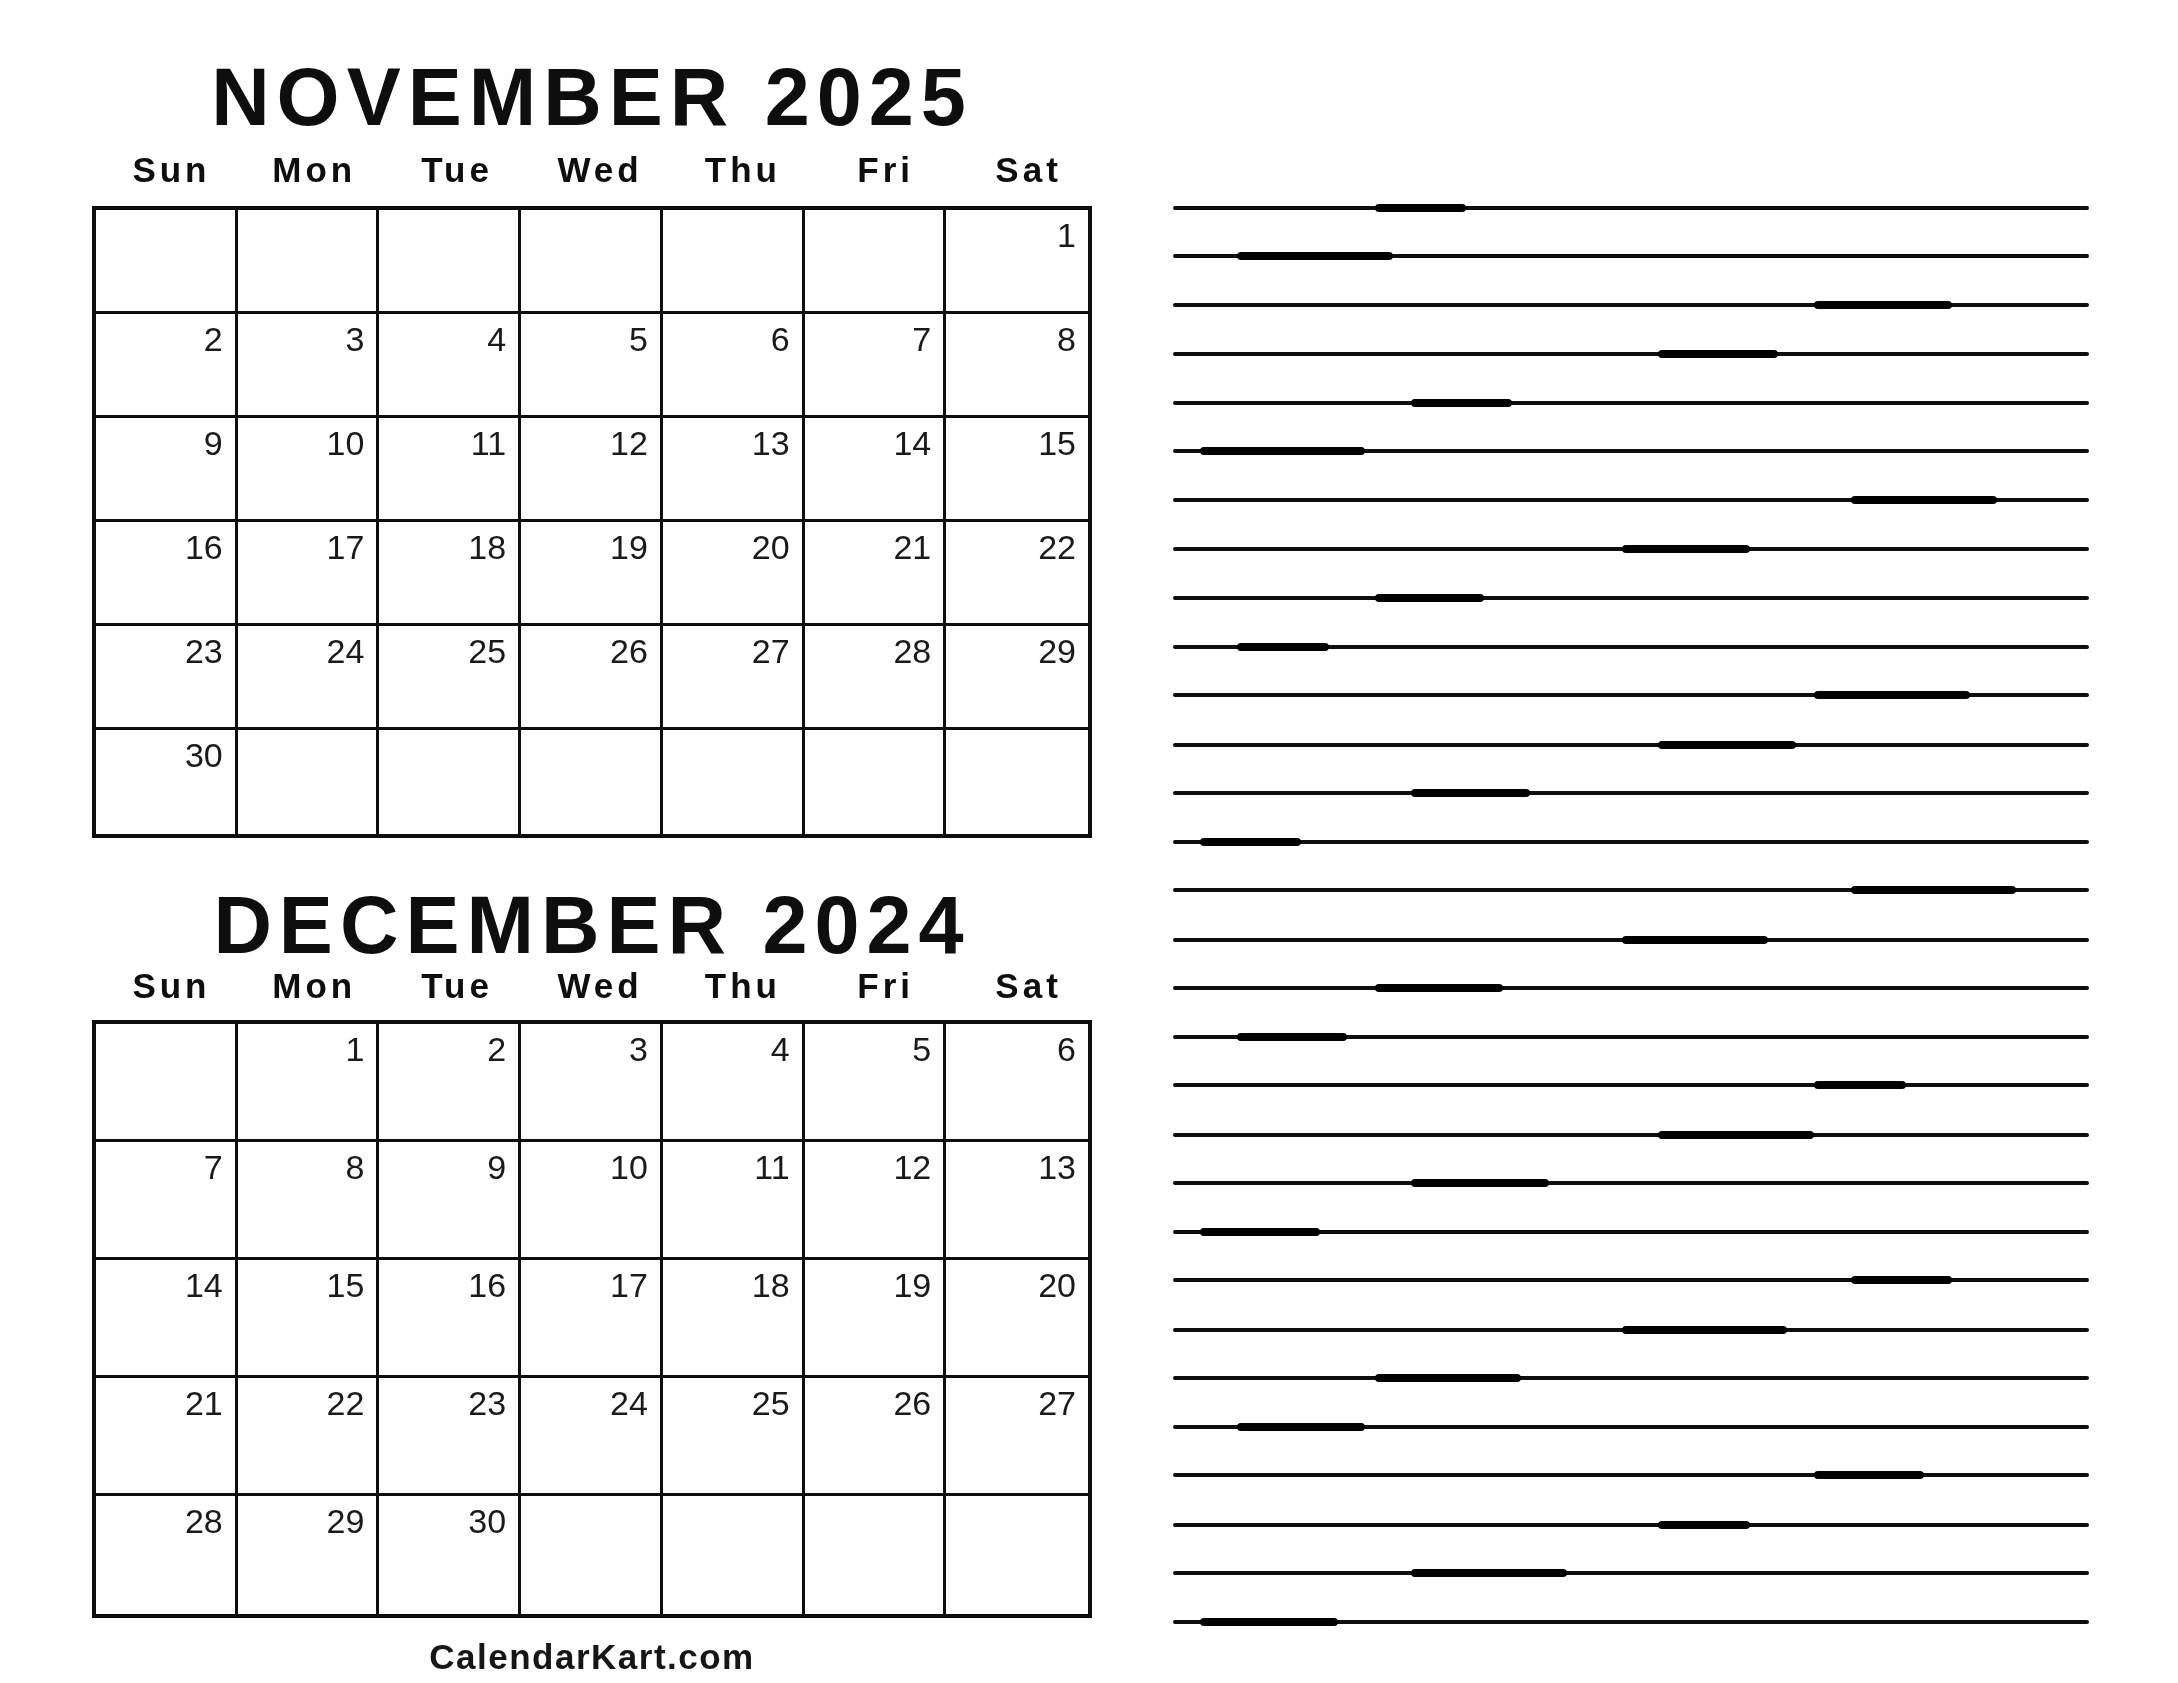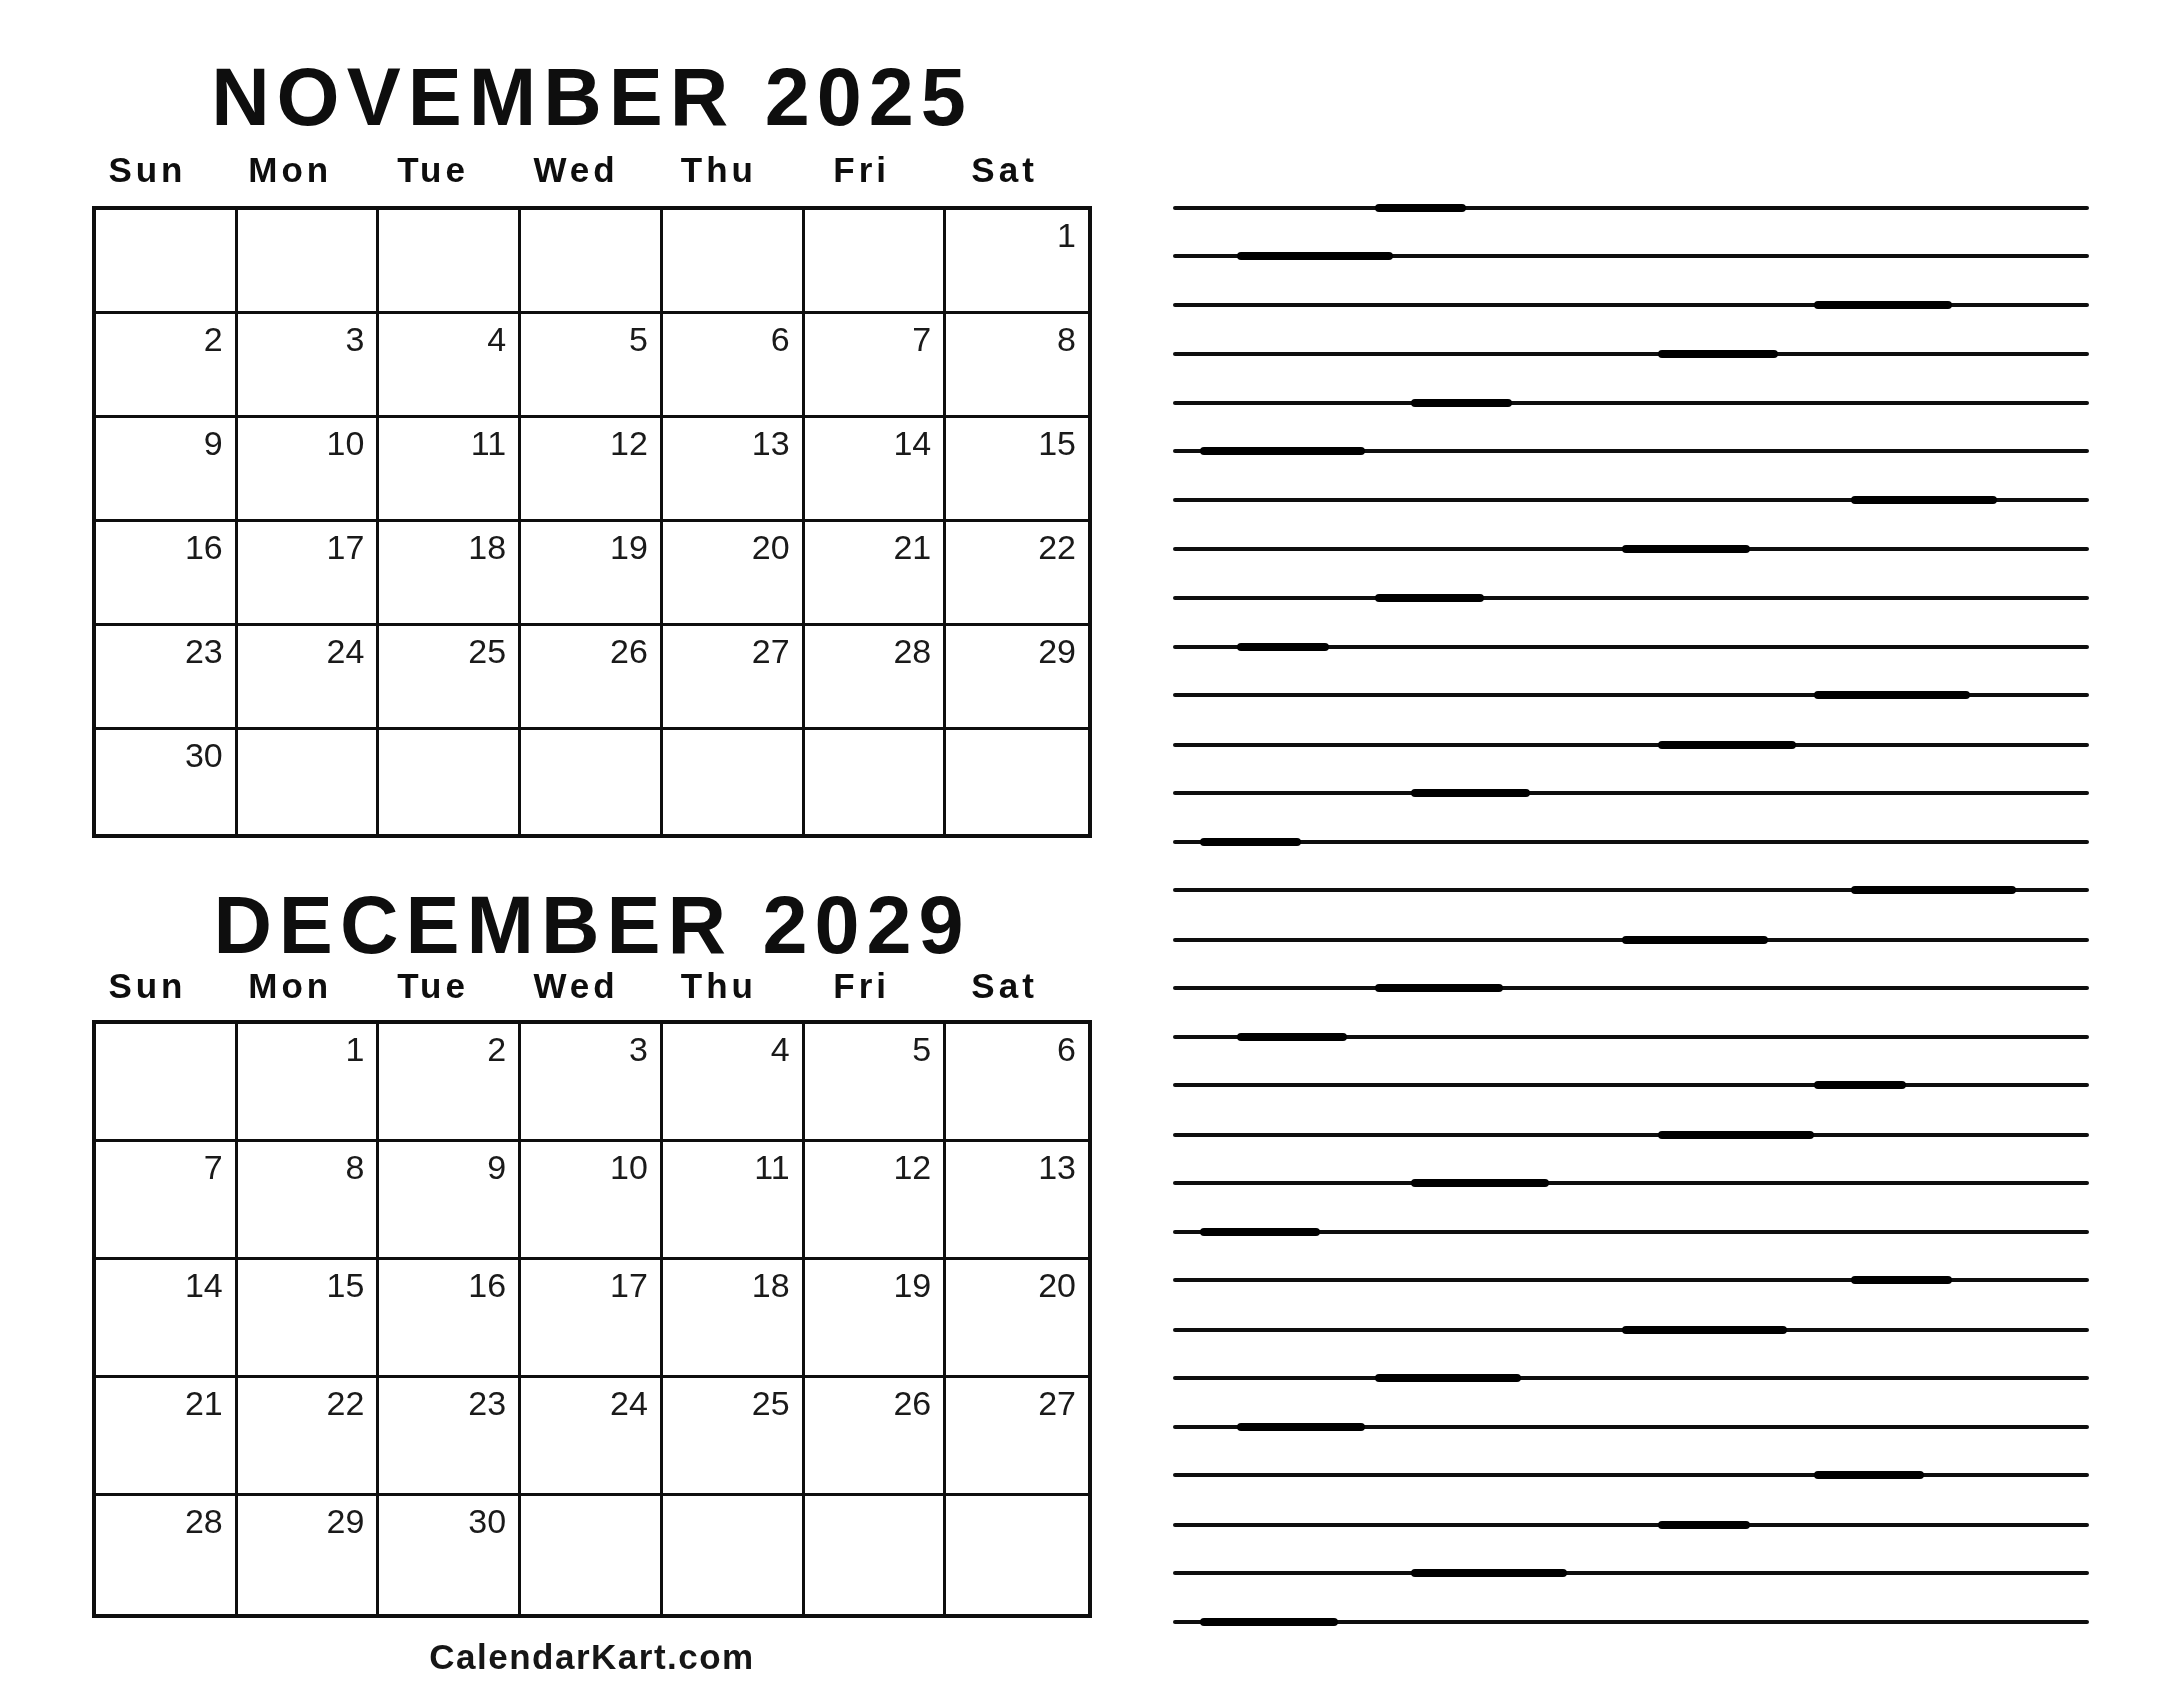--- a/index.html
+++ b/index.html
@@ -8,21 +8,21 @@
     font-family:"Liberation Sans","DejaVu Sans",sans-serif;color:#0e0e0e;overflow:hidden;
   }
   
   .cal-title{
     position:absolute;left:92px;width:1000px;margin:0;text-align:center;
     font-size:81px;font-weight:700;letter-spacing:7px;line-height:1;white-space:nowrap;
   }
   .cal-nov .cal-title{top:57px}
   .cal-dec .cal-title{top:885px}
   
-  .dow-row{position:absolute;left:76px;width:1000px;display:flex;}
+  .dow-row{position:absolute;left:100px;width:1000px;display:flex;}
   .cal-nov .dow-row{top:150px}
   .cal-dec .dow-row{top:966px}
   .dow-cell{flex:1;text-align:center;font-weight:700;font-size:35px;letter-spacing:4px;}
   
   .cal-grid{
     position:absolute;left:92px;width:1000px;box-sizing:border-box;
     display:grid;grid-template-columns:repeat(7,1fr);
     border:4px solid #0e0e0e;background:#ffffff;
   }
   .cal-nov .cal-grid{top:206px}
@@ -102,21 +102,21 @@
         <div class="day-cell"></div>
         <div class="day-cell"></div>
         <div class="day-cell"></div>
         <div class="day-cell"></div>
         <div class="day-cell"></div>
         <div class="day-cell"></div>
       </div>
   </section>
 
   <section class="cal cal-dec">
-    <h1 class="cal-title">DECEMBER 2029</h1>
+    <h1 class="cal-title">DECEMBER 2024</h1>
     <div class="dow-row">
         <span class="dow-cell">Sun</span>
         <span class="dow-cell">Mon</span>
         <span class="dow-cell">Tue</span>
         <span class="dow-cell">Wed</span>
         <span class="dow-cell">Thu</span>
         <span class="dow-cell">Fri</span>
         <span class="dow-cell">Sat</span>
       </div>
     <div class="cal-grid">

